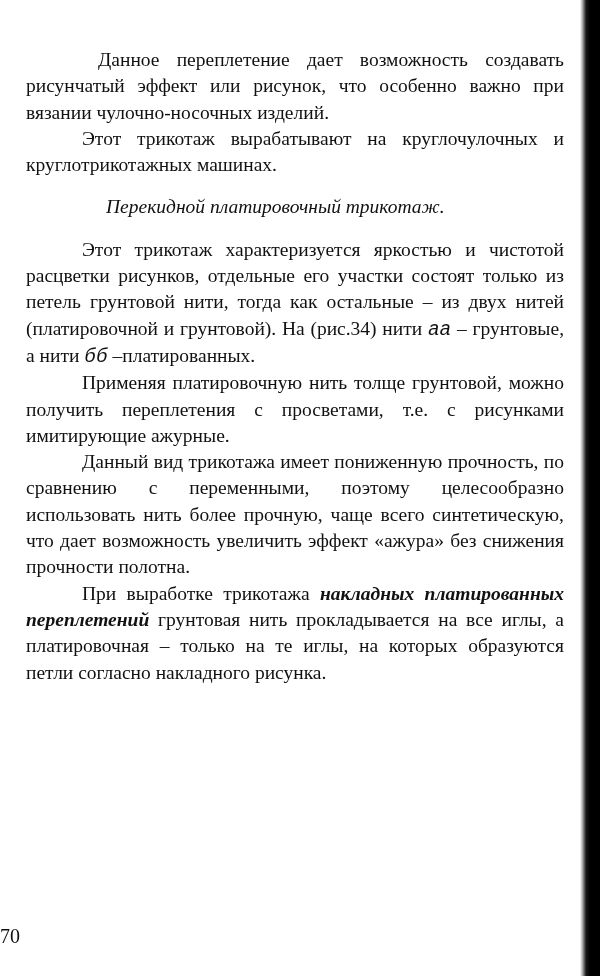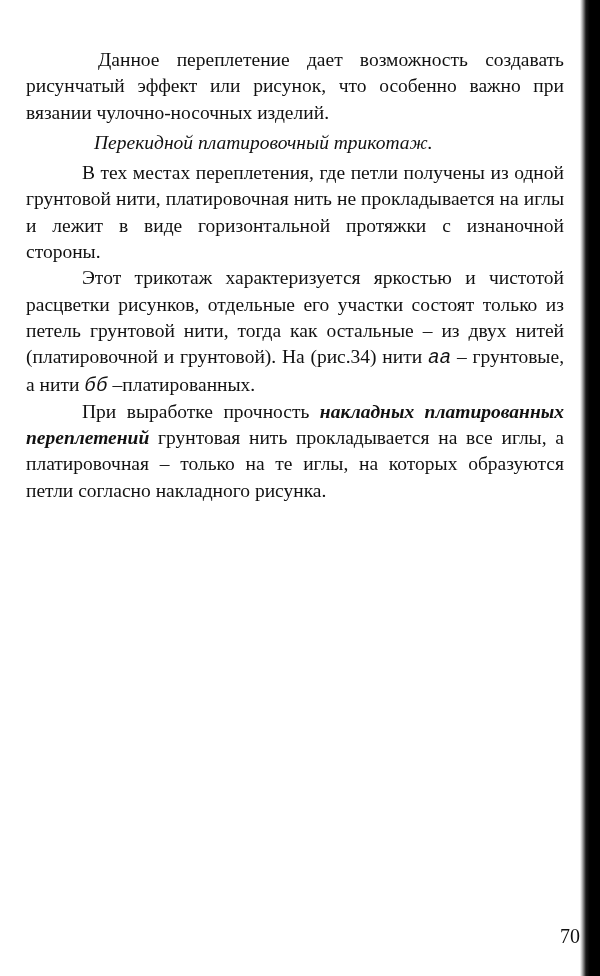--- a/index.html
+++ b/index.html
@@ -13,34 +13,36 @@
       background: linear-gradient(to right, #ffffff 0px, #bdbdbd 2px, #1a1a1a 6px, #000 10px, #000 20px);
     }
     .text {
       position: absolute; left: 26px; top: 47px; width: 538px;
       font-family: "Liberation Serif", serif;
       font-size: 19.5px; line-height: 26.3px; color: #111;
       text-align: justify;
     }
     .p { margin: 0; text-indent: 56px; }
     .p.first { text-indent: 72px; }
-    .heading { margin: 4px; text-indent: 64px; font-style: italic; font-family: Liberation Serif, serif; }
+    .heading { margin: 16px; text-indent: 64px; font-style: italic; font-family: Liberation Serif, serif; }
     .it { font-style: italic; font-family: Liberation Mono, monospace; }
     .bi { font-style: italic; font-weight: bold; }
     .pagenum {
-      position: absolute; top: 925px; left: 0; width: 580px; text-align: right;
+      position: absolute; top: 925px; left: 0; width: 580px; text-align: left;
       font-family: "Liberation Serif", serif; font-size: 20px; color: #111;
     }
   </style>
 </head>
 <body>
 
 <div class="page">
   <div class="text">
     <p class="p first">Данное переплетение дает возможность создавать рисунчатый эффект или рисунок, что особенно важно при вязании чулочно-носочных изделий.</p>
+    <p class="p">Этот трикотаж вырабатывают на круглочулочных и круглотрикотажных машинах.</p>
     <p class="heading">Перекидной платировочный трикотаж.</p>
-    <p class="p">В тех местах переплетения, где петли получены  из одной грунтовой нити, платировочная нить не прокладывается на иглы и лежит в виде горизонтальной протяжки с изнаночной стороны.</p>
     <p class="p"><span>Этот трикотаж характеризуется яркостью и чистотой расцветки рисунков,  отдельные его участки состоят только из петель грунтовой нити, тогда как остальные – из двух нитей (платировочной и грунтовой). На (рис.34) нити </span><span class="it">аа</span><span> – грунтовые, а нити </span><span class="it">бб</span><span> –платированных.</span></p>
-    <p class="p"><span>При выработке прочность </span><span class="bi">накладных платированных переплетений</span><span> грунтовая нить прокладывается на все иглы, а платировочная – только на те иглы, на которых образуются петли согласно накладного рисунка.</span></p>
+    <p class="p">Применяя платировочную нить толще грунтовой, можно получить переплетения с просветами, т.е. с рисунками имитирующие ажурные.</p>
+    <p class="p">Данный вид трикотажа имеет пониженную прочность, по сравнению с переменными, поэтому целесообразно использовать нить более прочную, чаще всего  синтетическую, что дает возможность увеличить эффект «ажура» без снижения прочности полотна.</p>
+    <p class="p"><span>При выработке трикотажа </span><span class="bi">накладных платированных переплетений</span><span> грунтовая нить прокладывается на все иглы, а платировочная – только на те иглы, на которых образуются петли согласно накладного рисунка.</span></p>
   </div>
   <div class="pagenum">70</div>
 </div>
 <div class="edge"></div>
 
 </body></html>

